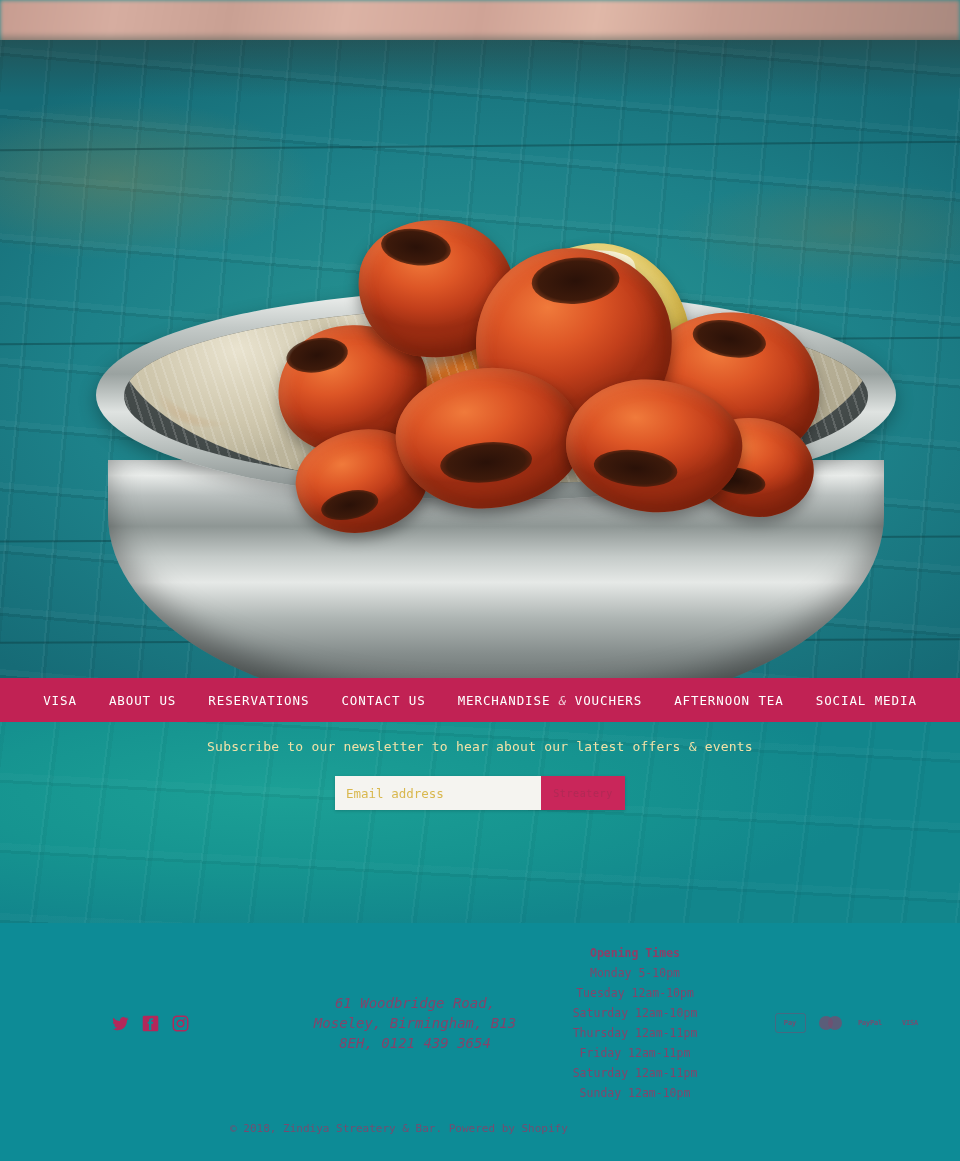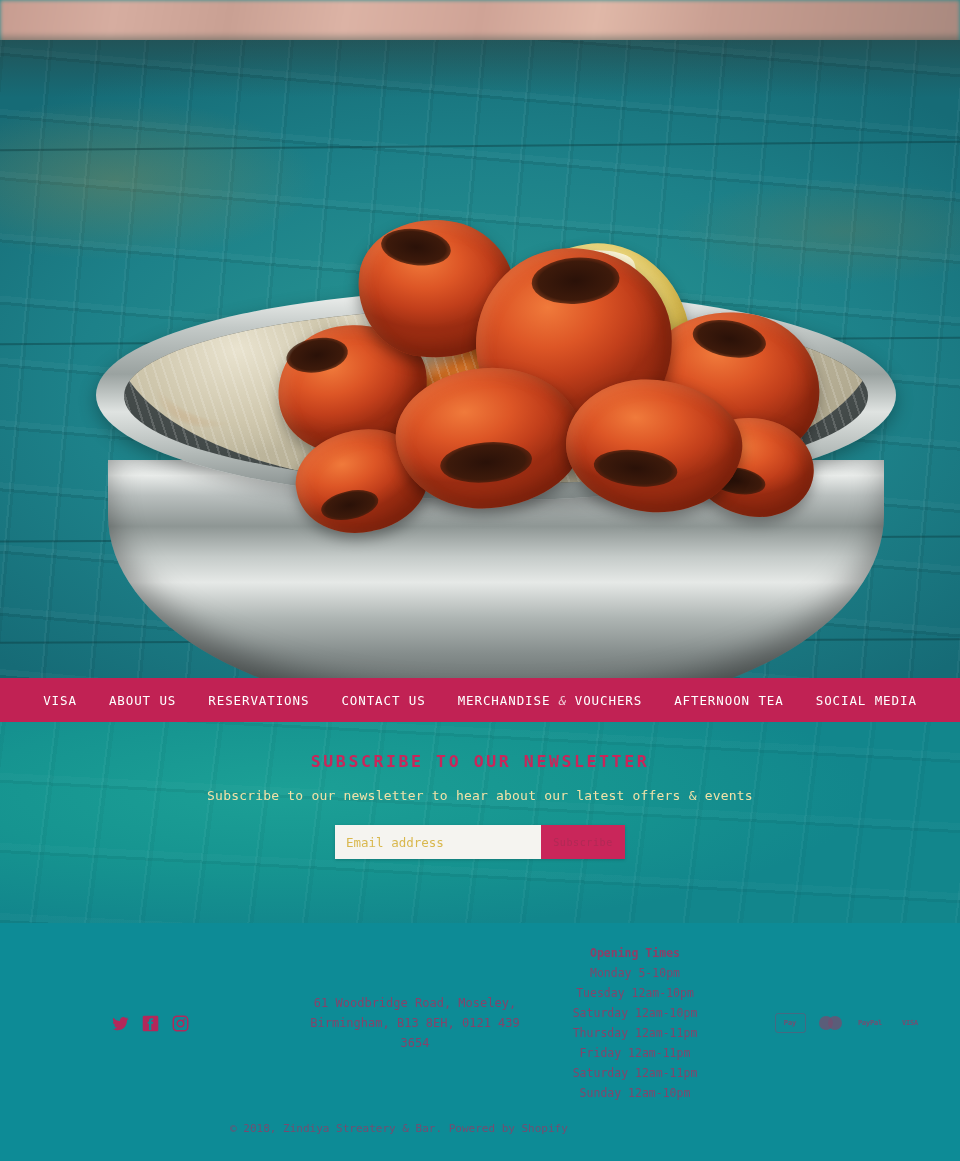--- a/index.html
+++ b/index.html
@@ -243,24 +243,25 @@
   .f-hours { flex:1 1 auto; align-items:center; }
   .f-pay { width:220px; align-items:center; }
 
   .social-row { display:flex; gap:13px; align-items:center; }
   .social-ico { width:17px; height:17px; display:block; cursor:pointer; }
   .social-ico svg { display:block; }
 
   .addr-text {
     color:#b3285a;
     font-family:"DejaVu Sans Mono", monospace;
-    font-size:12px;
+    font-size:14px;
     line-height:20px;
     text-align:center;
     opacity:.72;
+    font-style:italic;
   }
   .hours-title {
     color:#b3285a; opacity:.78;
     font-family:"DejaVu Sans Mono", monospace;
     font-size:11.5px; font-weight:700;
     line-height:20px; text-align:center;
   }
   .hours-line {
     color:#b3285a; opacity:.70;
     font-family:"DejaVu Sans Mono", monospace;
@@ -325,25 +326,24 @@
   <a class="nav-item" href="#">VISA</a>
   <a class="nav-item" href="#">ABOUT US</a>
   <a class="nav-item" href="#">RESERVATIONS</a>
   <a class="nav-item" href="#">CONTACT US</a>
   <a class="nav-item" href="#"><span>MERCHANDISE</span> <span class="amp">&amp;</span> <span>VOUCHERS</span></a>
   <a class="nav-item" href="#">AFTERNOON TEA</a>
   <a class="nav-item" href="#">SOCIAL MEDIA</a>
 </nav>
 
 <section class="newsletter">
-  <h2 class="news-title">SUBSCRIBE TO OUR NEWSLETTER</h2>
   <p class="news-sub">Subscribe to our newsletter to hear about our latest offers &amp; events</p>
   <form class="news-form">
     <input class="news-input" type="email" placeholder="Email address" style="">
-    <button class="news-btn" type="submit">Subscribe</button>
+    <button class="news-btn" type="submit">Streatery</button>
   </form>
 </section>
 
 <footer class="footer">
   <div class="footer-cols">
 
     <div class="f-col f-social">
       <div class="social-row">
         <a class="social-ico" href="#" title="Twitter">
           <svg width="17" height="17" viewBox="0 0 24 24" aria-hidden="true">

